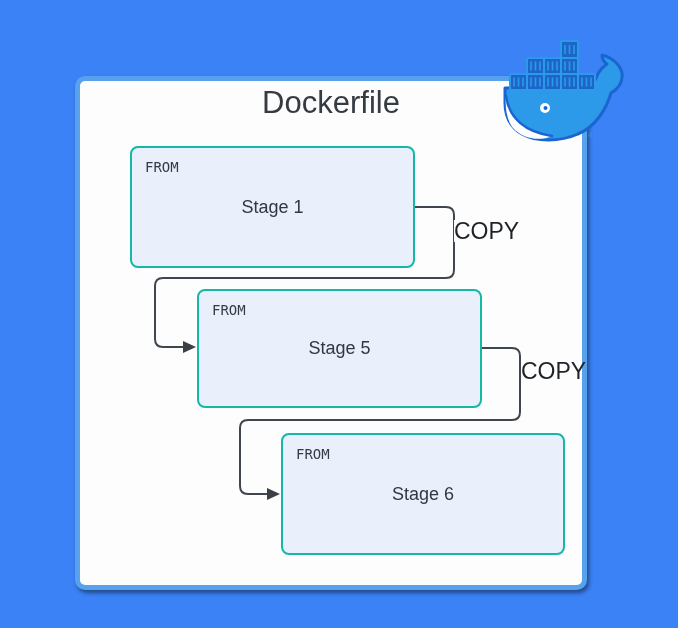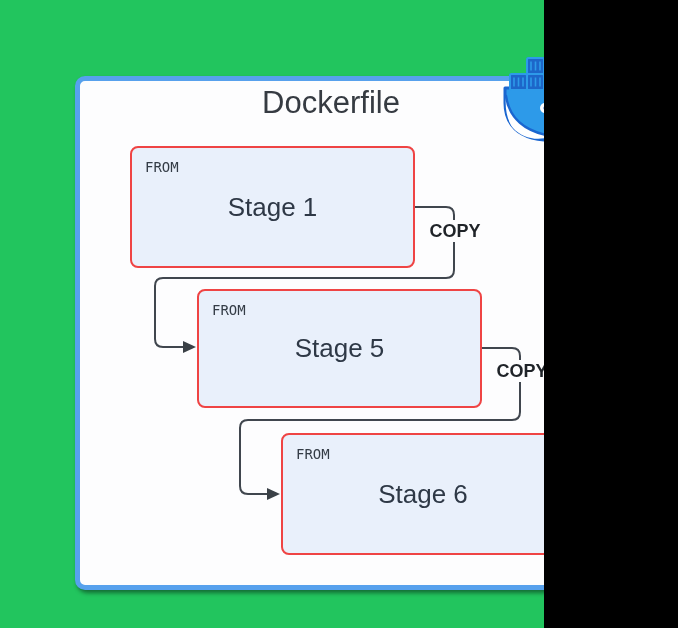--- a/index.html
+++ b/index.html
@@ -1,34 +1,34 @@
 <!DOCTYPE html>
 <html><head>
 <meta charset="utf-8">
 <style>
   html,body{margin:0;padding:0;background:#000;}
-  .canvas{position:relative;width:544px;height:628px;background:#22c55e;overflow:hidden;
+  .canvas{position:relative;width:678px;height:628px;background:#3b82f6;overflow:hidden;
           font-family:"Liberation Sans",sans-serif;}
   .container{position:absolute;left:75px;top:76px;width:512px;height:514px;
              box-sizing:border-box;background:#FDFDFE;border:5px solid #57A1ED;
              border-radius:10px;box-shadow:2px 3px 4px rgba(0,0,0,.45);z-index:1;}
   .title{position:absolute;top:4px;left:0;right:0;text-align:center;
          font-size:31px;color:#363B42;}
   svg.connectors{position:absolute;left:0;top:0;width:678px;height:628px;z-index:2;
                  pointer-events:none;}
   .conn{stroke:#40464E;stroke-width:2;fill:none;}
   .arrow{fill:#3A4046;stroke:none;}
   .stage{position:absolute;box-sizing:border-box;background:#E9F0FB;
-         border:2px solid #ef4444;border-radius:8px;z-index:3;
+         border:2px solid #14b8a6;border-radius:8px;z-index:3;
          display:flex;align-items:center;justify-content:center;}
   .from{position:absolute;top:11px;left:13px;font-family:"DejaVu Sans Mono",monospace;
         font-size:14px;color:#343C46;}
-  .stage-label{font-size:26px;color:#2E3846;}
+  .stage-label{font-size:18px;color:#2E3846;}
   .copy{position:absolute;width:58px;height:22px;line-height:22px;text-align:center;
-        font-weight:bold;font-size:18px;color:#1F2328;background:#FDFDFE;z-index:4;}
+        font-weight:normal;font-size:23px;color:#1F2328;background:#FDFDFE;z-index:4;margin-left:28px;}
   svg.logo{position:absolute;left:492px;top:16px;width:145px;height:130px;z-index:5;}
   .stage1{left:130px;top:146px;width:285px;height:122px;}
   .stage2{left:197px;top:289px;width:285px;height:119px;}
   .stage3{left:281px;top:433px;width:284px;height:122px;}
   .copy1{left:426px;top:220px;}
   .copy2{left:493px;top:360px;}
 </style>
 </head>
 <body>
 

